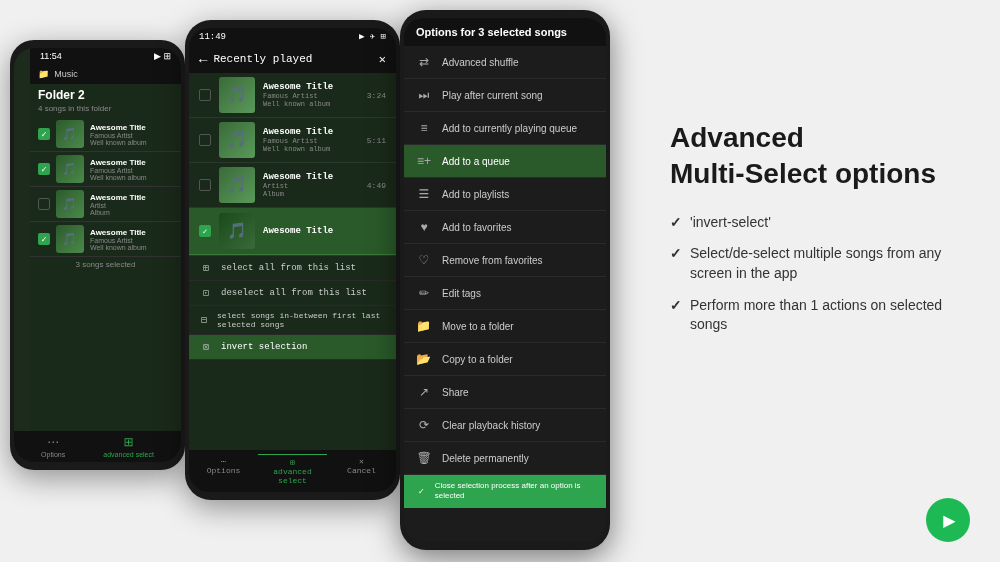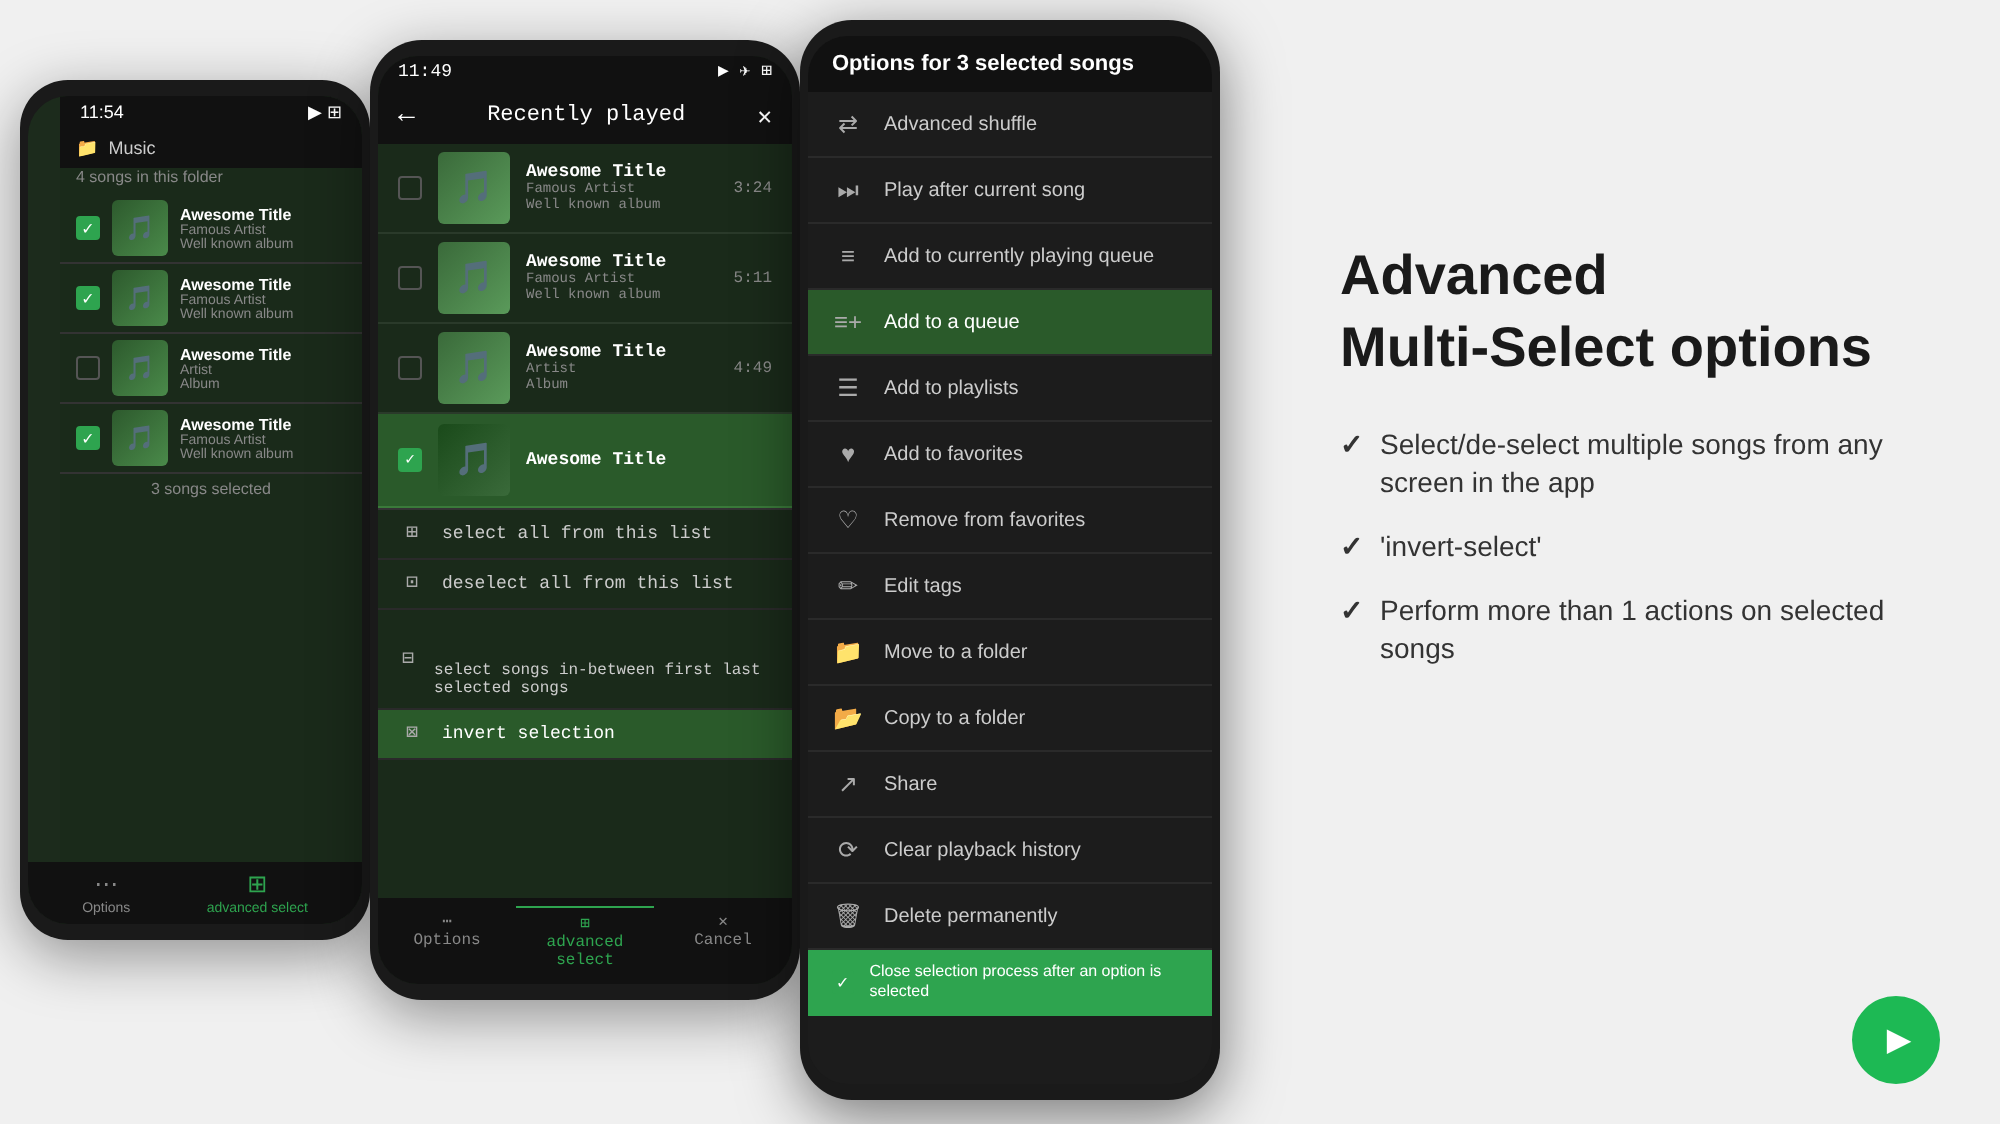--- a/index.html
+++ b/index.html
@@ -338,20 +338,21 @@
       <div class="status-bar">
         <span>11:54</span>
         <div class="status-icons">
           <span>▶ ⊞</span>
         </div>
       </div>
       <div class="back-header">
         <span>📁</span>
         <span>Music</span>
       </div>
+      <div class="back-folder-title">Folder 2</div>
       <div class="back-songs-count">4 songs in this folder</div>
 
       <div class="back-song-item">
         <div class="checkbox-green">✓</div>
         <div class="back-thumb">🎵</div>
         <div class="back-song-info">
           <div class="back-song-title">Awesome Title</div>
           <div class="back-song-sub">Famous Artist</div>
           <div class="back-song-sub">Well known album</div>
         </div>
@@ -404,21 +405,21 @@
   <div class="screen">
     <div class="mid-screen-content">
       <div class="status-bar">
         <span>11:49</span>
         <div class="status-icons">
           <span>▶ ✈ ⊞</span>
         </div>
       </div>
       <div class="mid-header">
         <span style="font-size:14px;cursor:pointer;">←</span>
-        <span style="flex:1;text-align:center;">Recently played</span>
+        <span style="flex:1;">Recently played</span>
         <span style="font-size:12px;">✕</span>
       </div>
 
       <div class="mid-song-item">
         <div style="width:12px;height:12px;border:1px solid #555;border-radius:2px;"></div>
         <div class="mid-thumb">🎵</div>
         <div class="mid-song-info">
           <div class="mid-song-title">Awesome Title</div>
           <div class="mid-song-sub">Famous Artist</div>
           <div class="mid-song-sub">Well known album</div>
@@ -458,21 +459,21 @@
         <div class="adv-menu-item">
           <div class="adv-icon">⊞</div>
           <span>select all from this list</span>
         </div>
         <div class="adv-menu-item">
           <div class="adv-icon">⊡</div>
           <span>deselect all from this list</span>
         </div>
         <div class="adv-menu-item">
           <div class="adv-icon">⊟</div>
-          <span style="font-size:8px;margin-top:21px;">select songs in-between first last selected songs</span>
+          <span style="font-size:8px;">select songs in-between first last selected songs</span>
         </div>
         <div class="adv-menu-item active">
           <div class="adv-icon">⊠</div>
           <span>invert selection</span>
         </div>
       </div>
 
       <div class="mid-bottom-tabs">
         <div class="mid-tab">
           <div>⋯</div>
@@ -556,19 +557,19 @@
     </div>
   </div>
 </div>
 
 <div class="info-panel">
   <h2>
     <span>Advanced</span><br>
     <span>Multi-Select options</span>
   </h2>
   <ul>
+    <li>'invert-select'</li>
     <li>Select/de-select multiple songs from any screen in the app</li>
-    <li>'invert-select'</li>
     <li>Perform more than 1 actions on selected songs</li>
   </ul>
 </div>
 
 <div class="play-logo"></div>
 
 </body></html>

